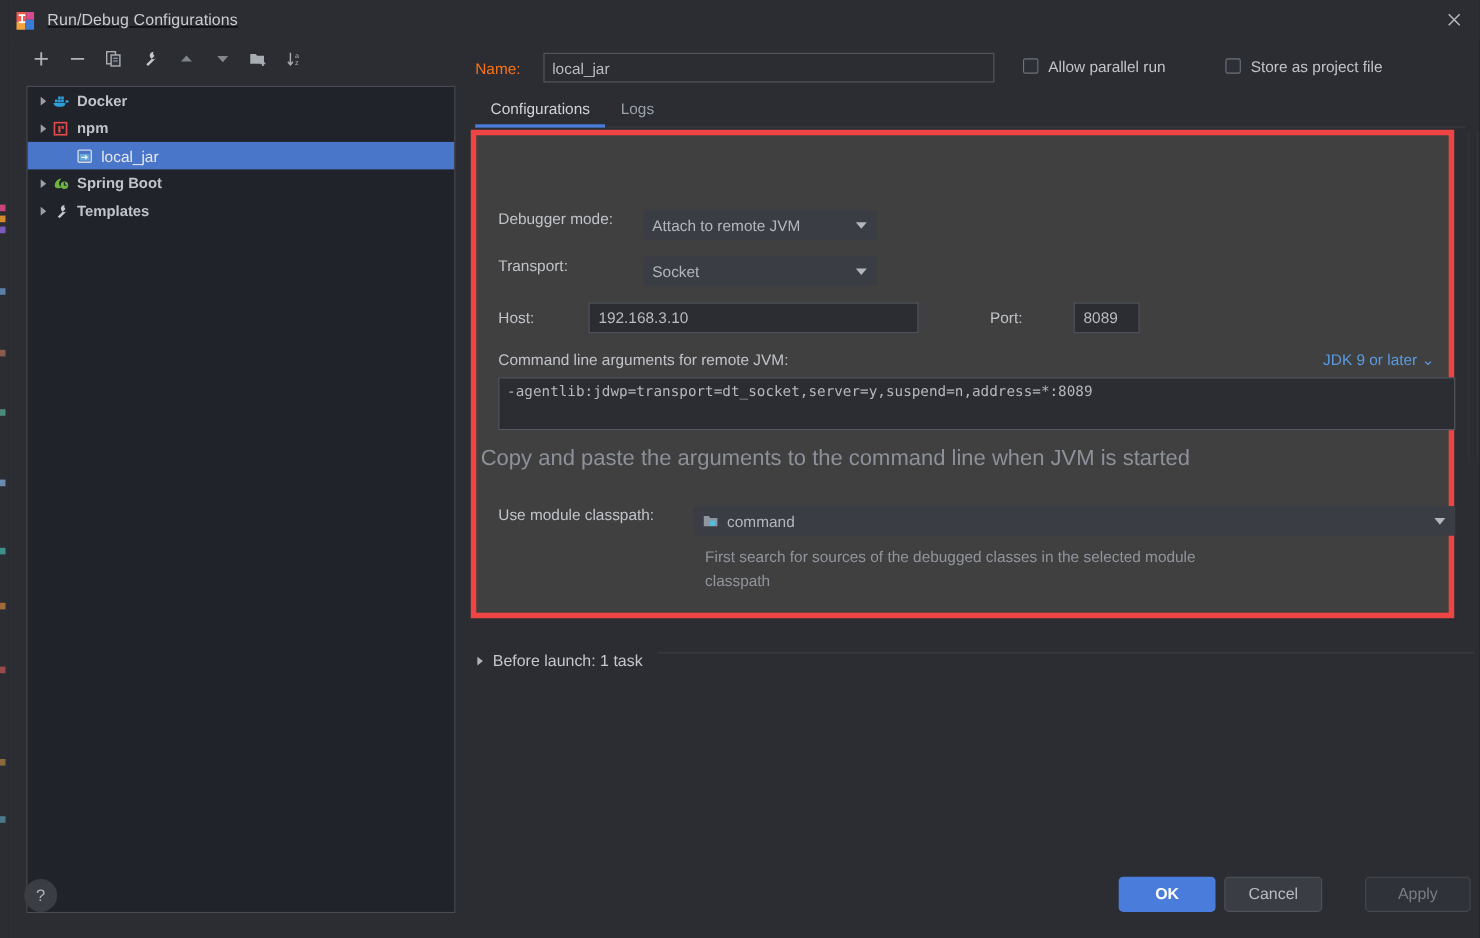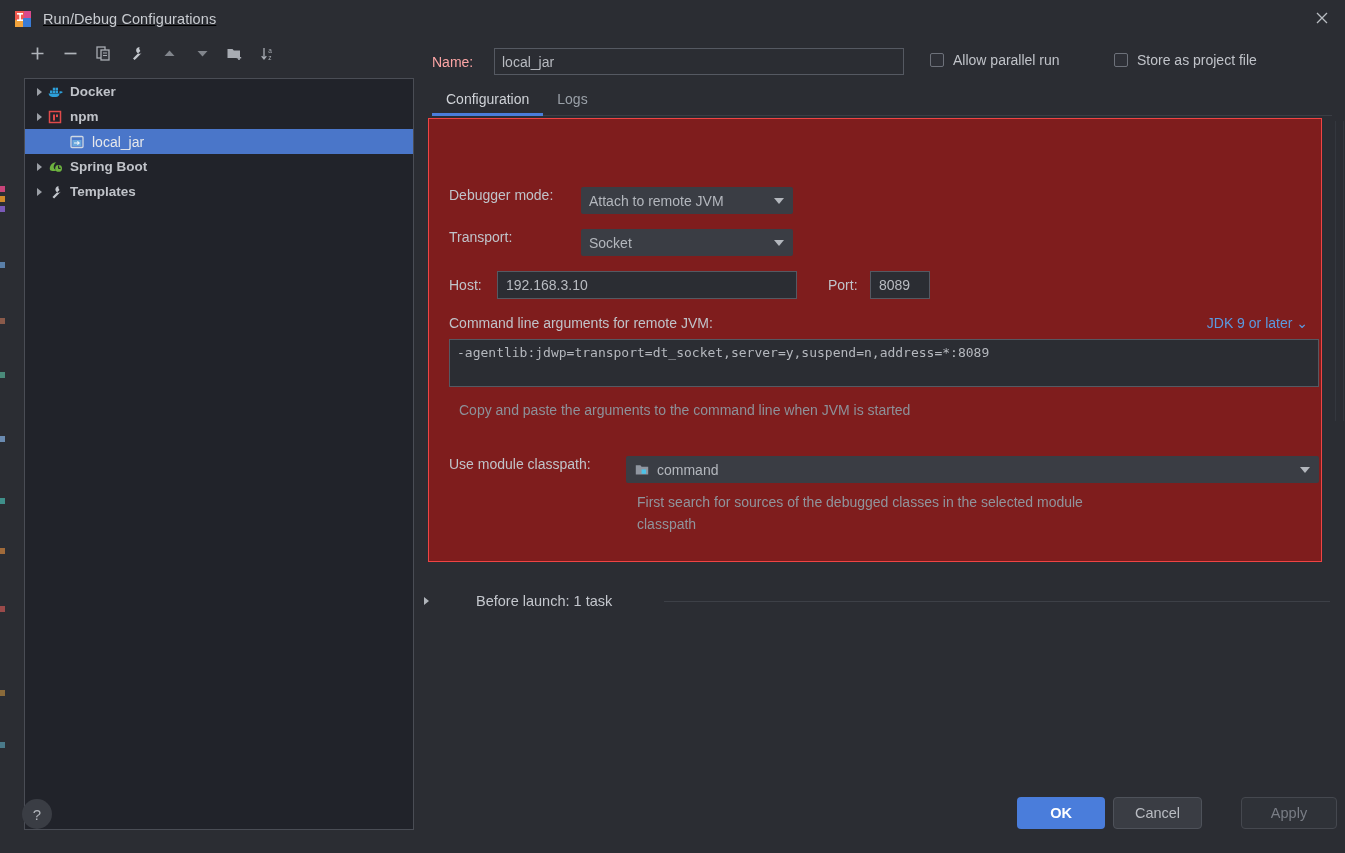--- a/index.html
+++ b/index.html
@@ -77,21 +77,21 @@
   }
   .t-icon { width: 18px; height: 16px; flex: none; margin-right: 5px; position: relative; }
   .t-label { font-size: 13.5px; color: #c0c3c9; font-weight: bold; }
   .tree-row.child { padding-left: 44px; }
   .tree-row.child .t-label { font-weight: normal; color: #e6e8eb; font-size: 14px; }
 
   
   #right-pane { flex: 1; position: relative; }
 
   #name-row { position: absolute; left: 18px; top: 11px; display: flex; align-items: center; }
-  #name-label { font-size: 14px; color: #fca5a5; width: 62px; }
+  #name-label { font-size: 14px; color: #f97316; width: 62px; }
   #name-input {
     width: 410px; height: 27px; background: #2b2d33; border: 1px solid #555962;
     color: #b8bbc1; font-size: 14px; padding: 0 7px; font-family: "Liberation Sans", sans-serif;
     outline: none;
   }
   .cbx-group { position: absolute; top: 15px; display: flex; align-items: center; gap: 9px; }
   .cbx {
     width: 14px; height: 14px; border: 1px solid #6d717a; border-radius: 2px;
     background: #2e3037; flex: none; cursor: pointer;
   }
@@ -105,21 +105,21 @@
   .tab.active { color: #cfd2d7; }
   .tab.active::after {
     content: ""; position: absolute; left: 0; right: 0; bottom: 0; height: 3px; background: #4a7ddb;
   }
   #tab-underline {
     position: absolute; left: 18px; top: 78px; width: 900px; height: 1px; background: #3a3d44;
   }
 
   #cfg-panel {
     position: absolute; left: 14px; top: 81px; width: 894px; height: 444px;
-    border: 1px solid #ef4444; background: #7f1d1d;
+    border: 5px solid #ef4444; background: #404040;
   }
 
   .row { position: absolute; display: flex; align-items: center; }
   .fld-label { font-size: 14px; color: #c0c3c9; }
   .combo {
     background: #3a3d44; height: 27px; display: flex; align-items: center;
     padding: 0 8px; color: #b3b7bd; font-size: 14px; cursor: pointer; border-radius: 2px;
     position: relative;
   }
   .combo .arr {
@@ -137,30 +137,30 @@
   #jdk-link {
     position: absolute; right: 13px; top: 196px; font-size: 14px; color: #5a9ae0; cursor: pointer;
   }
   #args-box {
     position: absolute; left: 20px; top: 220px; width: 870px; height: 48px;
     background: #2b2d33; border: 1px solid #555962; padding: 5px 7px;
     font-family: "DejaVu Sans Mono", monospace; font-size: 13px; color: #b5b8be;
     overflow: hidden; white-space: nowrap;
   }
   #args-hint {
-    position: absolute; left: 30px; top: 283px; font-size: 14px; color: #8d9199;
+    position: absolute; left: 4px; top: 283px; font-size: 20px; color: #8d9199;
   }
   #classpath-hint {
     position: absolute; left: 208px; top: 372px; font-size: 14px; color: #9094 9c;
     color: #90949c; line-height: 22px; width: 500px;
   }
 
   #before-launch {
-    position: absolute; left: 4px; top: 556px; width: 912px;
-    display: flex; align-items: center; cursor: pointer; gap: 38px;
+    position: absolute; left: 14px; top: 556px; width: 912px;
+    display: flex; align-items: flex-start; cursor: pointer;
   }
   #before-launch .tw i { border-left-color: #b0b4ba; }
   #bl-label { font-size: 14.5px; color: #c4c7cd; margin-left: 4px; }
   #bl-line { flex: 1; height: 1px; background: #3d4047; margin-left: 14px; }
 
   
   #vscroll {
     position: absolute; right: 1px; top: 84px; width: 9px; height: 300px;
     border-left: 1px solid #34373e; border-right: 1px solid #34373e;
   }
@@ -360,21 +360,21 @@
         <div class="cbx-label">Allow parallel run</div>
       </div>
 
       <div class="cbx-group" style="left:700px;">
         <div class="cbx"></div>
         <div class="cbx-label">Store as project file</div>
       </div>
 
       <div id="tab-underline"></div>
       <div id="tabs">
-        <div class="tab active">Configuration</div>
+        <div class="tab active">Configurations</div>
         <div class="tab">Logs</div>
       </div>
 
       <div id="cfg-panel">
 
         <div class="row" style="left:20px; top:68px;">
           <div class="fld-label" style="width:138px;">Debugger mode:</div>
         </div>
         <div class="combo" style="position:absolute; left:152px; top:68px; width:212px;">
           <span>Attach to remote JVM</span>
@@ -382,21 +382,21 @@
         </div>
 
         <div class="row" style="left:20px; top:110px;">
           <div class="fld-label" style="width:138px;">Transport:</div>
         </div>
         <div class="combo" style="position:absolute; left:152px; top:110px; width:212px;">
           <span>Socket</span>
           <span class="arr"></span>
         </div>
 
-        <div class="row" style="left:20px; top:152px;">
+        <div class="row" style="left:20px; top:152px;gap:34px;">
           <div class="fld-label" style="width:48px;">Host:</div>
           <div class="txtfield" style="width:300px;">192.168.3.10</div>
           <div class="fld-label" style="margin-left:31px; width:42px;">Port:</div>
           <div class="txtfield" style="width:60px; justify-content:flex-start;">8089</div>
         </div>
 
         <div id="args-label">Command line arguments for remote JVM:</div>
         <div id="jdk-link">
           <span>JDK 9 or later</span>
           <span> ⌄</span>

